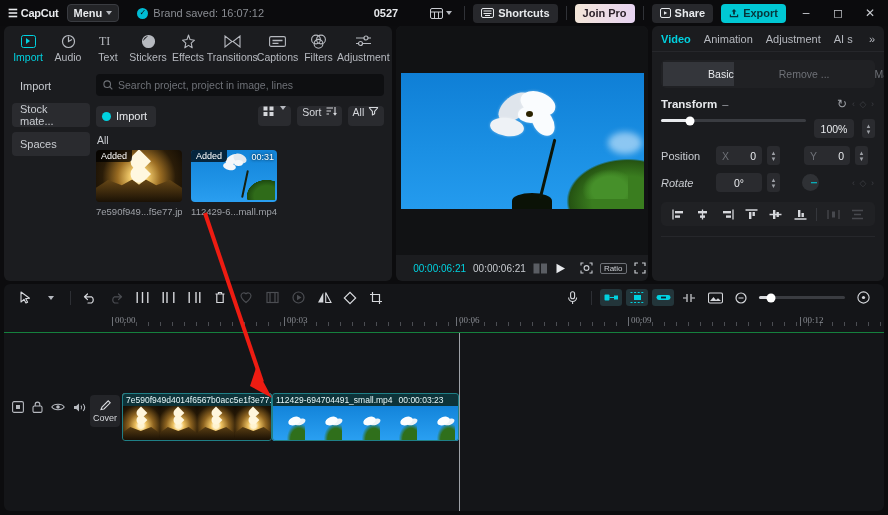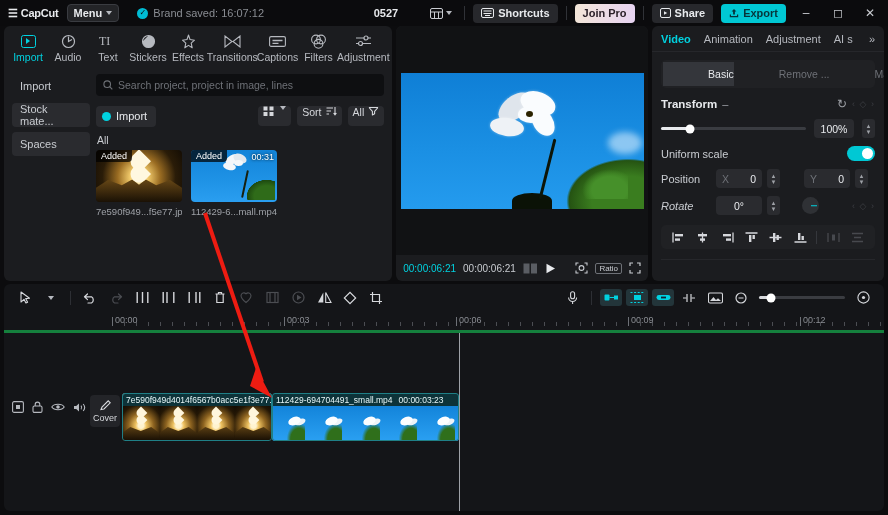--- a/index.html
+++ b/index.html
@@ -141,21 +141,21 @@
   .vf-center { position:absolute; left:28px; top:16px; width:26px; height:17px; background: radial-gradient(ellipse,#ffd400 0 55%,#e8b500 100%); border-radius:50%; }
   .vf-center:after { content:""; position:absolute; left:8px; top:5px; width:7px;height:6px; background:#2b2200; border-radius:50%;}
   .vf-stem { position:absolute; left:60%; top:48%; width:3px; height:62px; background:#0d1508; border-radius:2px; transform: rotate(14deg); }
   .vf-leaf1 { position:absolute; right:0px; bottom:0px; width:80px; height:52px;
       background: radial-gradient(ellipse at 80% 85%, #3a7d1f 0 40%, #255312 65%, transparent 68%); }
   .vf-leaf2 { position:absolute; right:16px; bottom:10px; width:46px; height:30px;
       background: radial-gradient(ellipse at 60% 70%, #46902a 0 45%, transparent 70%); }
   .vf-blur { position:absolute; right:2px; top:44%; width:34px; height:22px; background: rgba(235,245,255,.55); border-radius:50%; filter: blur(3px); }
   .vf-dark { position:absolute; left:46%; bottom:0; width:40px;height:16px; background:#0b1206; border-radius:50% 50% 0 0; }
 
-  .player-ctrl { height: 26px; display: flex; align-items: center; padding: 0 7px; gap: 7px; font-size: 10px; }
+  .player-ctrl { height: 26px; display: flex; align-items: center; padding: 0 17px; gap: 7px; font-size: 10px; }
   .tc-cur { color: #00d2e0; }
   .tc-tot { color: #c9ccd1; }
   .pc-spacer { flex: 1; }
   .pc-icon { color: #c9ccd1; display: flex; align-items: center; }
   .ratio-box { border: 1px solid #6e7177; border-radius: 2px; font-size: 8px; padding: 0 3px; color: #c9ccd1; }
 
   
   .right-panel { width: 233px; background: #1b1c1f; border-radius: 6px; margin-left: 4px; display: flex; flex-direction: column; overflow: hidden; }
   .rp-tabs { height: 26px; display: flex; align-items: center; gap: 13px; padding: 0 9px; border-bottom: 1px solid #26272b;}
   .rp-tab { font-size: 11px; color: #b6b9bf; white-space: nowrap; }
@@ -164,21 +164,21 @@
   .seg-row { display: flex; gap: 0; margin: 8px 9px 0 9px; background: #202124; border-radius: 5px; padding: 2px; }
   .seg { flex: 1; height: 24px; display: flex; align-items: center; justify-content: center; font-size: 10.5px; color: #6e7177; border-radius: 0; white-space: nowrap; padding-left: 45px;}
   .seg.active { background: #34363b; color: #e8eaed; }
   .section-head { display: flex; align-items: center; gap: 5px; padding: 9px 9px 0 9px; }
   .section-title { font-size: 11.5px; font-weight: bold; color: #e8eaed; }
   .sh-spacer { flex: 1; }
   .reset-ic { color: #9ea1a7; font-size: 12px; }
   .kf-arrows { color: #3c3e43; font-size: 9px; letter-spacing: 1px; }
   .prop { padding: 0 9px; margin-top: 8px; }
   .prop-label { font-size: 11px; color: #c9ccd1; margin-bottom: 5px; }
-  .slider-row { display: flex; align-items: center; gap: 8px; }
+  .slider-row { display: flex; align-items: flex-start; gap: 8px; }
   .slider { flex: 1; height: 3px; background: #3a3c41; border-radius: 2px; position: relative; }
   .slider .fill { position: absolute; left: 0; top: 0; height: 100%; width: 20%; background: #e8eaed; border-radius: 2px; }
   .slider .knob { position: absolute; left: 20%; top: 50%; transform: translate(-50%,-50%); width: 9px; height: 9px; border-radius: 50%; background: #fff; }
   .num-box {
     background: #2a2b2f; border-radius: 4px; height: 19px; min-width: 40px; display: flex;
     align-items: center; justify-content: center; font-size: 10.5px; color: #e8eaed; padding: 0 6px;
   }
   .stepper { width: 13px; height: 19px; background: #2a2b2f; border-radius: 3px; display: flex; flex-direction: column; align-items: center; justify-content: center; color: #9ea1a7; font-size: 6px; line-height: 6px; }
   .row-flex { display: flex; align-items: center; gap: 5px; }
   .toggle { width: 28px; height: 15px; border-radius: 8px; background: #00c8d4; position: relative; }
@@ -199,21 +199,21 @@
   .tl-toolbar { height: 27px; display: flex; align-items: center; padding: 0 8px; gap: 0; }
   .tl-ic { width: 26px; height: 22px; display: flex; align-items: center; justify-content: center; color: #d6d8dc; }
   .tl-ic.dim { color: #4b4d52; }
   .tl-ic.on { color: #00d2e0; background: #23353a; border-radius: 3px; width: 22px; height: 17px; margin: 0 2px;}
   .tl-sep { width: 1px; height: 14px; background: #2d2f34; margin: 0 6px; }
   .tl-spacer { flex: 1; }
   .zoom-slider { width: 86px; height: 3px; background: #3a3c41; border-radius: 2px; position: relative; margin: 0 5px; }
   .zoom-slider .zfill { position: absolute; left: 0; top: 0; height: 100%; width: 14%; background: #d6d8dc; border-radius: 2px;}
   .zoom-slider .zknob { position: absolute; left: 14%; top: 50%; transform: translate(-50%,-50%); width: 9px; height: 9px; border-radius: 50%; background: #fff; }
 
-  .ruler { height: 22px; position: relative; border-bottom: 3px solid #15803d; }
+  .ruler { height: 22px; position: relative; border-bottom: 1px solid #15803d; font-family: Liberation Serif, serif; }
   .ruler .tickwrap { position: absolute; left: 108px; right: 0; top: 0; bottom: 0; }
   .tick { position: absolute; top: 11px; width: 1px; height: 4px; background: #4b4d52; }
   .tick.major { top: 6px; height: 9px; background: #6e7177; }
   .tick-label { position: absolute; top: 4px; font-size: 9px; color: #8a8d93; padding-left: 3px; white-space: nowrap;}
   .tl-body { flex: 1; position: relative; overflow: hidden; }
   .track-ctrls { position: absolute; left: 8px; top: 68px; display: flex; align-items: center; gap: 8px; color: #b6b9bf; }
   .cover-btn { position: absolute; left: 86px; top: 62px; width: 30px; height: 32px; background: #232428; border-radius: 4px;
      display: flex; flex-direction: column; align-items: center; justify-content: center; gap: 1px; color: #d6d8dc; font-size: 9px;}
   .clips { position: absolute; left: 118px; top: 60px; display: flex; height: 48px; }
   .clip { position: relative; border-radius: 3px; overflow: hidden; height: 48px; }
@@ -562,24 +562,20 @@
         <div class="slider-row">
           <div class="slider">
             <div class="fill"></div>
               <div class="knob"></div>
           </div>
           <div class="num-box">100%</div>
           <div class="stepper">▲<br>▼</div>
         </div>
       </div>
 
-      <div class="prop row-flex" style="justify-content:space-between;">
-        <span class="prop-label" style="margin:0;">Uniform scale</span>
-        <span class="toggle"></span>
-      </div>
 
       <div class="prop row-flex">
         <span class="prop-label" style="margin:0; width:50px;">Position</span>
         <span class="num-wide">
           <span class="field-prefix">X</span>
           <span class="v">0</span>
         </span>
         <span class="stepper">▲<br>▼</span>
         <span style="width:14px;"></span>
         <span class="num-wide">

